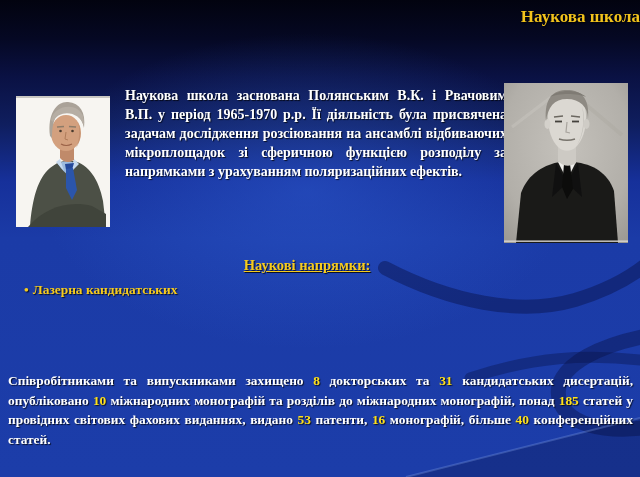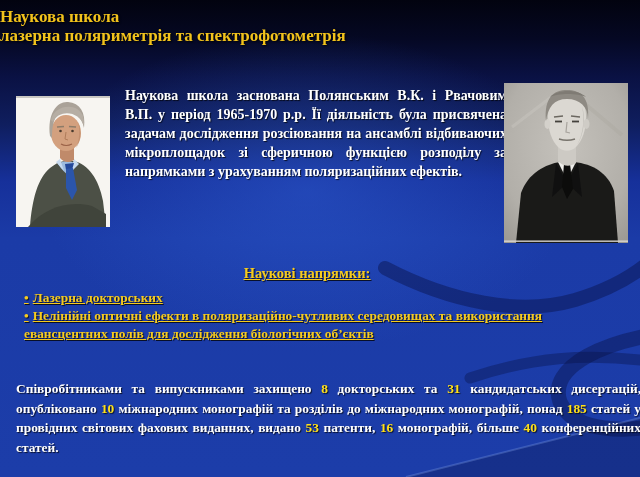--- a/index.html
+++ b/index.html
@@ -9,50 +9,49 @@
     overflow:hidden;
     font-family:"Liberation Serif","DejaVu Serif",serif;
     font-weight:bold;
     background:
       radial-gradient(ellipse 58% 46% at 48% 40%, rgba(48,96,215,0.45), rgba(48,96,215,0) 72%),
       linear-gradient(180deg,#02030f 0%,#050823 8%,#0a1143 16%,#0f1e5e 26%,#16309a 38%,#1b3ba7 50%,#1c3da9 100%);
   }
   .deco{position:absolute;left:0;top:0;width:640px;height:477px;pointer-events:none;}
   .title{
     position:absolute;top:7px;left:0;width:640px;
-    text-align:left;color:#f2c31c;
+    text-align:right;color:#f2c31c;
     font-size:17px;line-height:19px;
     text-shadow:1px 1px 2px rgba(0,0,0,0.85);
   }
   .photo{position:absolute;display:block;}
   .photo-left{left:16px;top:96px;width:94px;height:131px;}
   .photo-right{left:504px;top:83px;width:124px;height:160px;}
   .about{
     position:absolute;left:125px;top:86px;width:382px;
     color:#ffffff;font-size:14px;line-height:19px;
     text-align:justify;
     text-shadow:1px 1px 1px rgba(0,0,0,0.75);
   }
   .about p{margin:0;}
   .about p.second{margin-top:4px;text-indent:7px;}
   .directions{
-    position:absolute;left:24px;top:264px;width:566px;
+    position:absolute;left:24px;top:256px;width:566px;
     color:#f6cb1e;font-size:13.4px;line-height:18px;
     text-shadow:1px 1px 1px rgba(0,0,0,0.75);
-    text-decoration:underline;
   }
   .dir-head{
     text-align:center;font-size:14.5px;
     text-decoration:underline;
     margin-bottom:7px;
   }
   .bullet{margin:0;}
   .bullet .marker{padding-right:4px;}
   .stats{
-    position:absolute;left:8px;top:371px;width:625px;margin:8px;
+    position:absolute;left:8px;top:371px;width:625px;margin:0;
     color:#ffffff;font-size:13.4px;line-height:19.5px;
     text-align:justify;
     text-shadow:1px 1px 1px rgba(0,0,0,0.75);
   }
   .stats span[data-kind="num"]{color:#ffe019;}
 </style>
 </head>
 <body>
 
 <div class="slide">
@@ -60,21 +59,20 @@
   <svg class="deco" viewBox="0 0 640 477" aria-hidden="true">
     <path d="M385,268 C450,302 520,316 575,300 C608,290 630,278 648,263" fill="none" stroke="rgba(7,14,64,0.42)" stroke-width="14" stroke-linecap="round"></path>
     <path d="M470,378 C530,358 585,352 655,362" fill="none" stroke="rgba(7,14,64,0.35)" stroke-width="11" stroke-linecap="round"></path>
     <path d="M690,330 C600,338 548,368 560,402 C572,430 622,438 692,418" fill="none" stroke="rgba(7,14,64,0.40)" stroke-width="15" stroke-linecap="round"></path>
     <polygon points="640,418 406,477 640,477" fill="rgba(8,14,60,0.28)"></polygon>
     <path d="M406,477 L640,418" stroke="rgba(160,190,255,0.25)" stroke-width="2" fill="none"></path>
   </svg>
 
   <div class="title">
     <div>Наукова школа</div>
-    <div>лазерна поляриметрія та спектрофотометрія</div>
   </div>
 
   <svg class="photo photo-left" viewBox="0 0 94 131" role="img" aria-label="color portrait photo of the current school head">
     <rect width="94" height="131" fill="#f7f5f1"></rect>
     <rect width="94" height="2" fill="#c9c7c2"></rect>
     <path d="M14,131 C16,103 22,82 34,72 C41,66 50,63 58,65 C72,68 83,83 87,105 L90,131 Z" fill="#4c5046"></path>
     <path d="M12,131 C28,112 52,104 76,110 L90,118 L90,131 Z" fill="#40443b"></path>
     <path d="M42,68 C46,74 50,78 54,80 L60,68 C54,64 48,64 42,68 Z" fill="#9dbbdf"></path>
     <path d="M40,66 L48,75 L44,63 Z" fill="#c6d9ef"></path>
     <path d="M63,68 L54,77 L58,63 Z" fill="#c6d9ef"></path>
@@ -124,19 +122,18 @@
     <path d="M67,33 L76,34" stroke="#6b6760" stroke-width="1.6" fill="none"></path>
     <path d="M51,38.5 L58,38.5" stroke="#44413c" stroke-width="1.8" fill="none"></path>
     <path d="M68,38.5 L75,38.5" stroke="#44413c" stroke-width="1.8" fill="none"></path>
     <path d="M63,39 L62,49 L66,50" stroke="#a8a49e" stroke-width="1.2" fill="none"></path>
     <path d="M55,56 Q63,58.5 71,56" stroke="#77736c" stroke-width="1.4" fill="none"></path>
     <rect y="157.4" width="124" height="1.6" fill="#d9d6d0" opacity="0.85"></rect>
   </svg>
 
   <div class="directions">
     <div class="dir-head">Наукові напрямки:</div>
-    <div class="bullet"><span class="marker">•</span><span>Лазерна докторських</span></div>
-    <div class="bullet"><span class="marker">•</span><span>Нелінійні оптичні ефекти в поляризаційно-чутливих середовищах та використання евансцентних полів для дослідження біологічних об’єктів</span></div>
+    <div class="bullet"><span class="marker">•</span><span>Лазерна кандидатських</span></div>
   </div>
 
   <p class="stats"><span data-kind="txt">Співробітниками та випускниками захищено </span><span data-kind="num">8</span><span data-kind="txt"> докторських та </span><span data-kind="num">31</span><span data-kind="txt"> кандидатських дисертацій, опубліковано </span><span data-kind="num">10</span><span data-kind="txt"> міжнародних монографій та розділів до міжнародних монографій, понад </span><span data-kind="num">185</span><span data-kind="txt"> статей у провідних світових фахових виданнях, видано </span><span data-kind="num">53</span><span data-kind="txt"> патенти, </span><span data-kind="num">16</span><span data-kind="txt"> монографій, більше </span><span data-kind="num">40</span><span data-kind="txt"> конференційних статей.</span></p>
 
 </div>
 
 </body></html>

